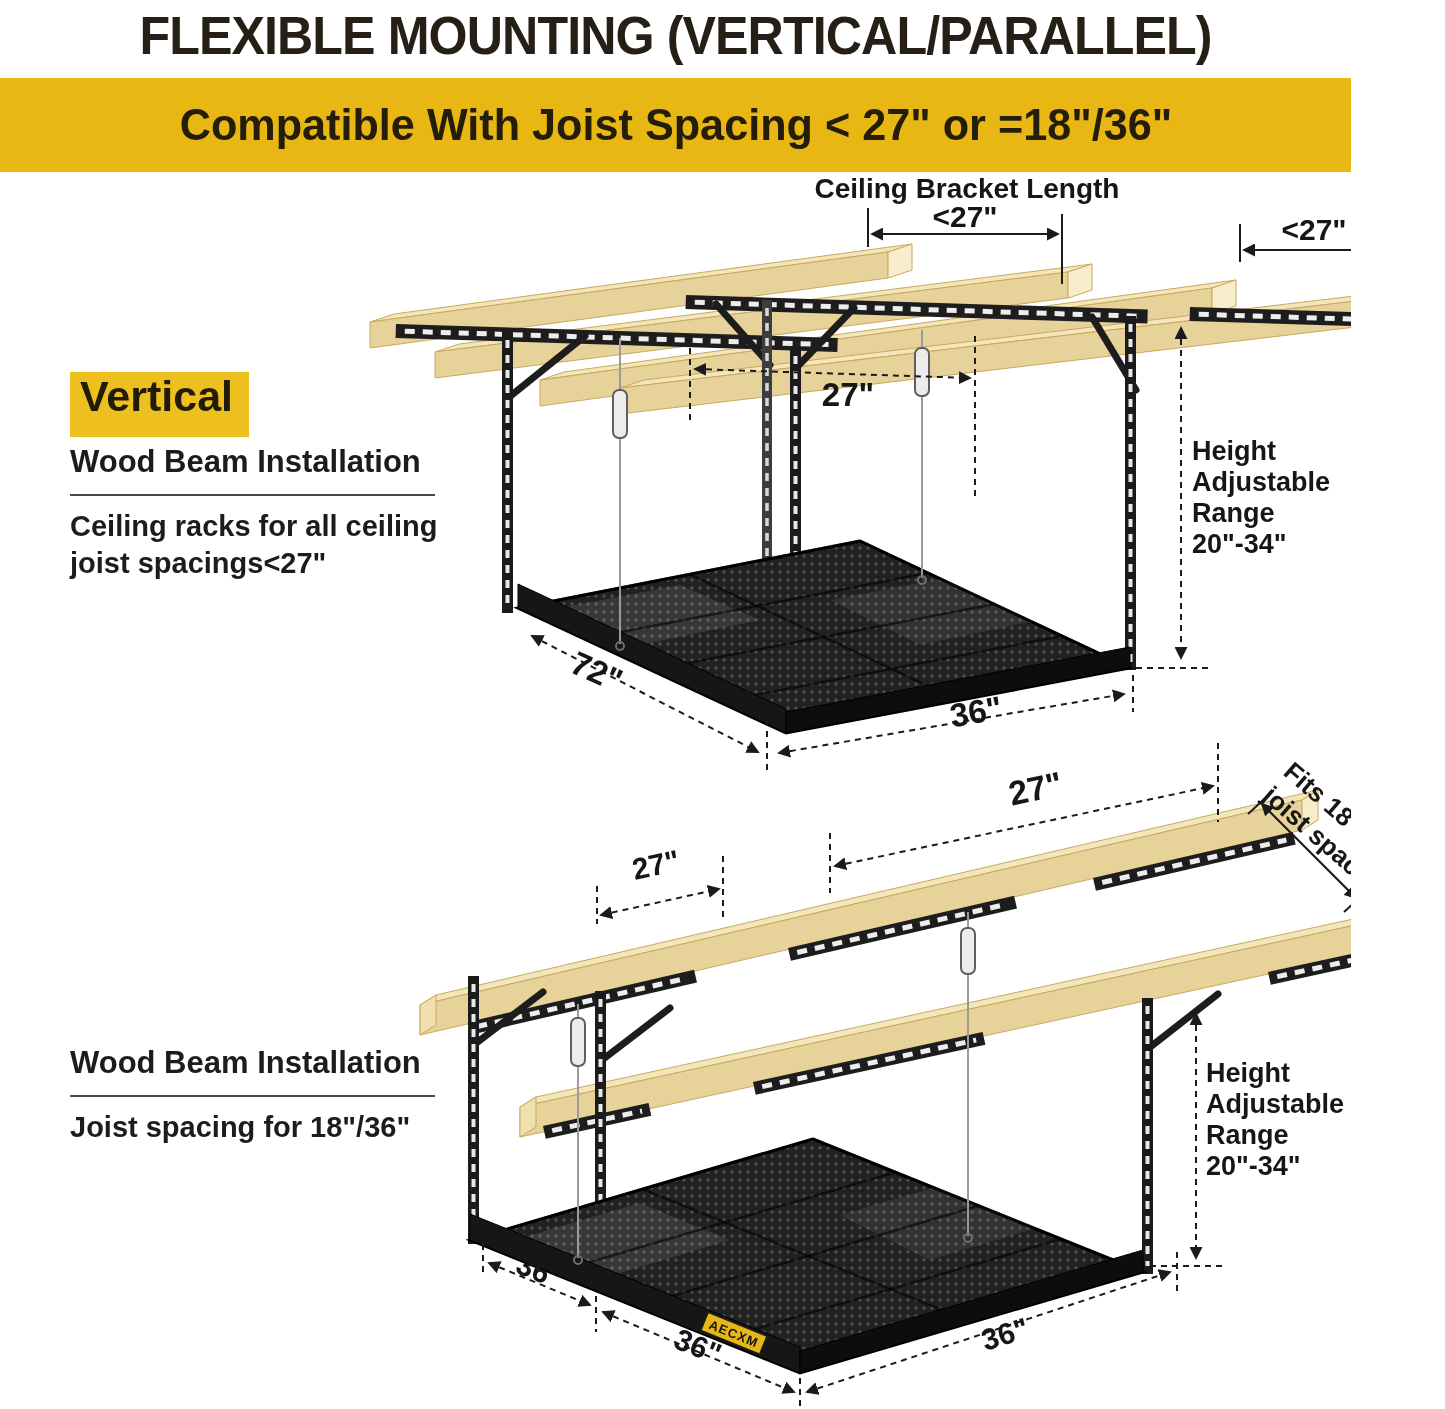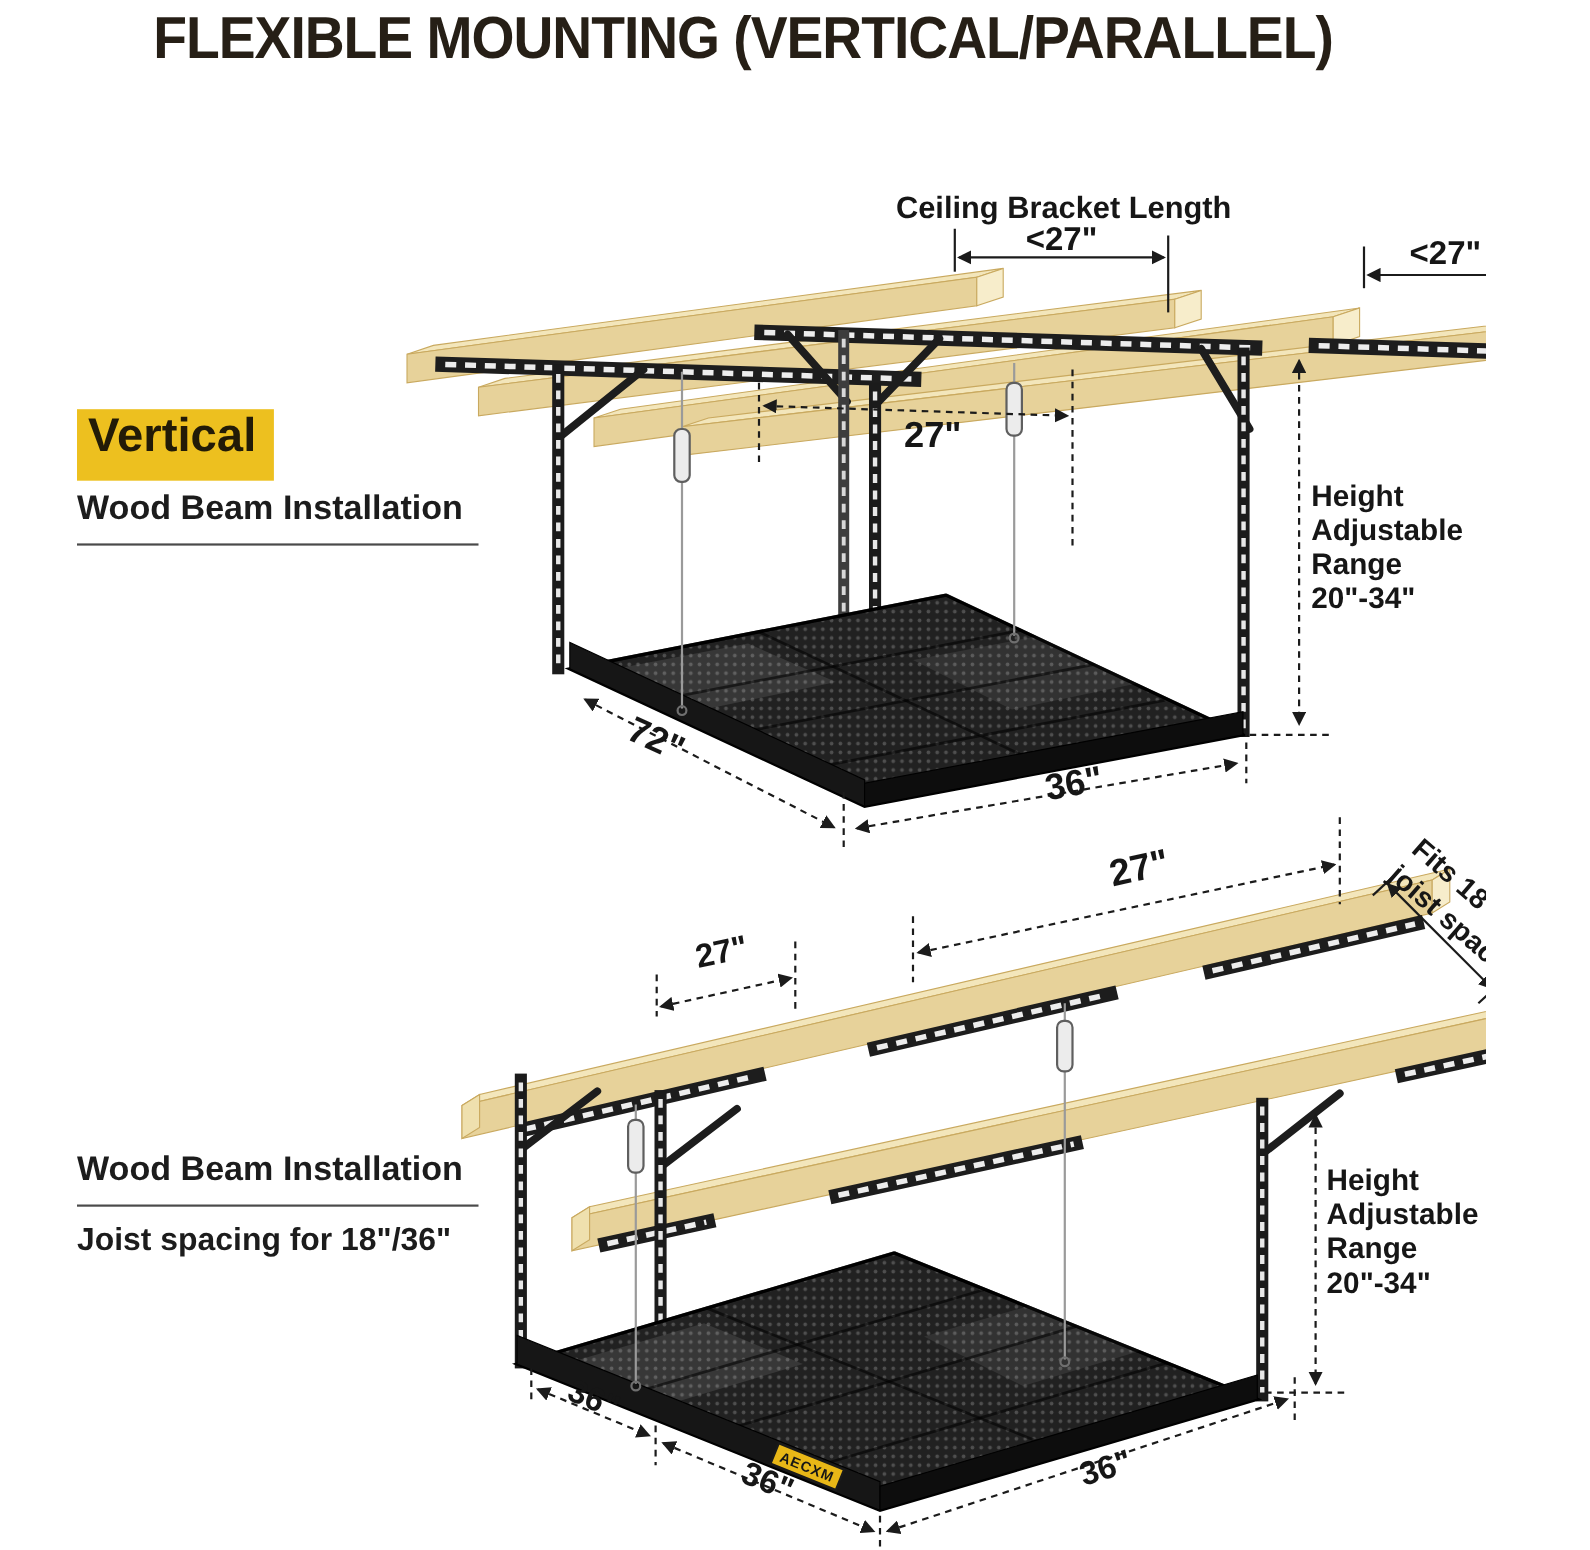--- a/index.html
+++ b/index.html
@@ -24,25 +24,32 @@
   .dg2{top:735px;}
   text.dt{font-family:"Liberation Sans",sans-serif;font-weight:bold;fill:#161616;}
 </style>
 </head>
 <body>
 
 <div class="page">
 
   <div class="title">FLEXIBLE MOUNTING (VERTICAL/PARALLEL)</div>
 
+  <div class="banner">
+    <span>Compatible With Joist Spacing &lt; 27" or =18"/36"</span>
+  </div>
 
   <div class="block block-v">
     <span class="hl">Vertical</span>
     <div class="sub">Wood Beam Installation</div>
     <hr class="rule">
+    <div class="desc">
+      <span>Ceiling racks for all ceiling</span><br>
+      <span>joist spacings&lt;27"</span>
+    </div>
   </div>
 
   <div class="block block-p">
     <div class="sub">Wood Beam Installation</div>
     <hr class="rule">
     <div class="desc">Joist spacing for 18"/36"</div>
   </div>
 
   <svg class="diagram dg1" width="1445" height="600" viewBox="0 172 1445 600">
     <defs>

